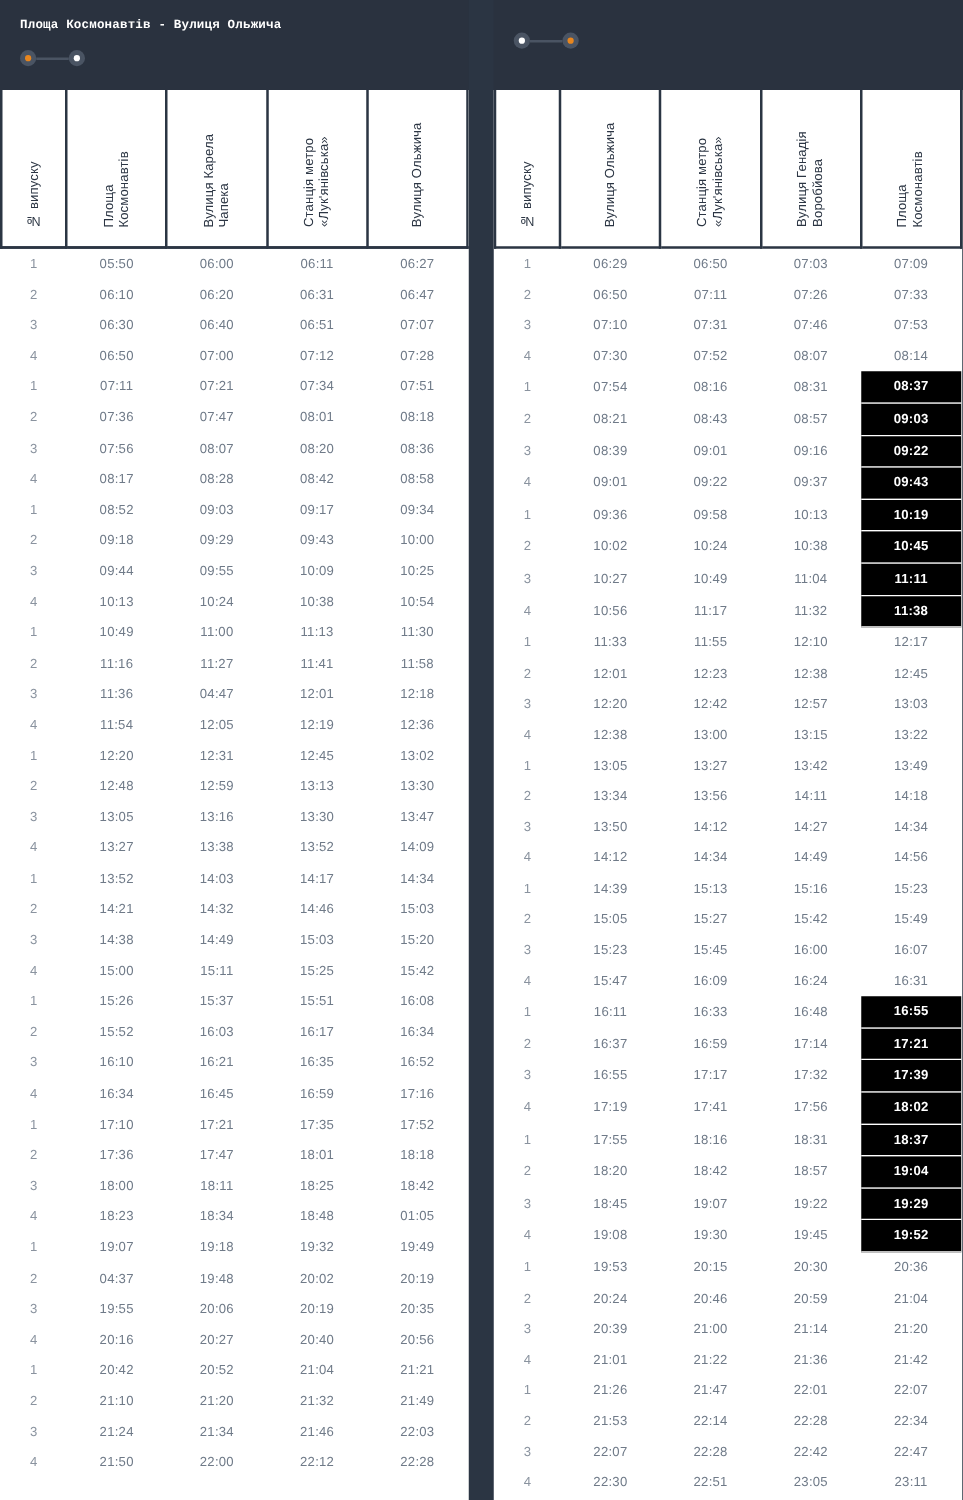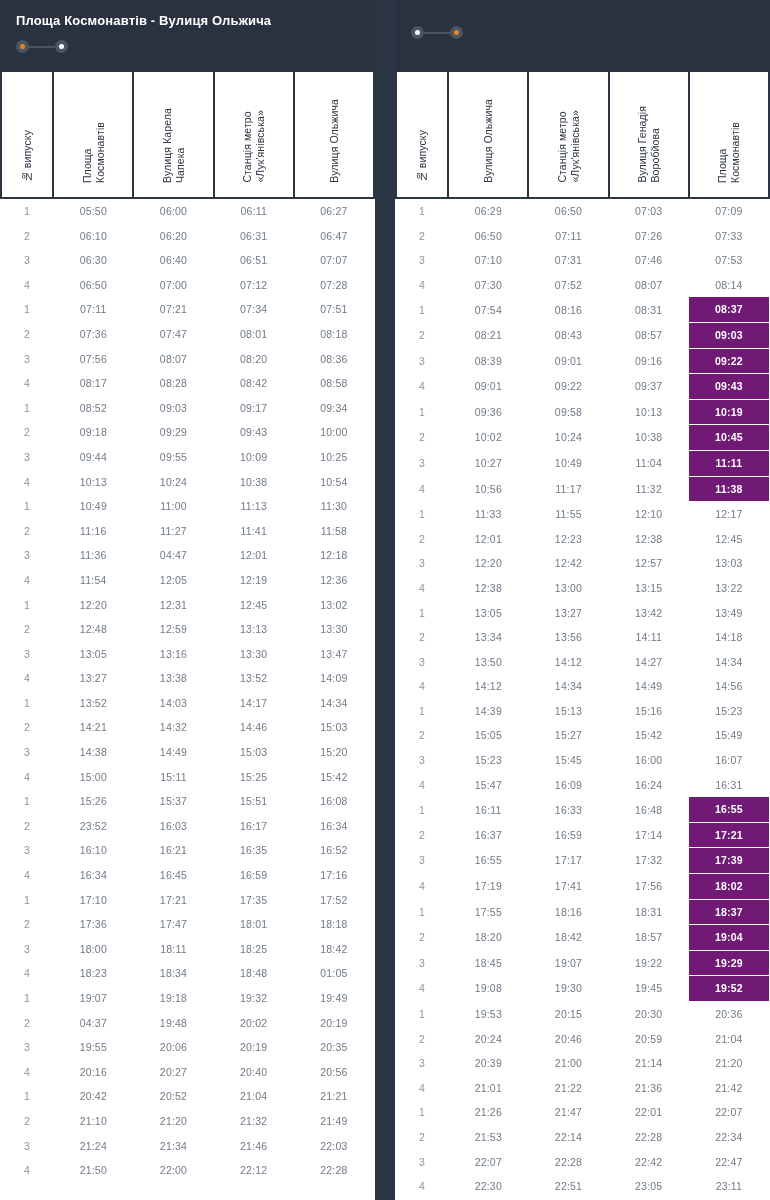--- a/index.html
+++ b/index.html
@@ -28,25 +28,26 @@
   
   .panel-head {
     background: #2a323f;
     padding: 14px 16px 10px 16px;
     height: 72px;
     flex: 0 0 72px;
   }
 
   .panel-title {
     color: #ffffff;
-    font-size: 13px;
+    font-size: 10px;
     font-weight: bold;
     letter-spacing: 0.15px;
     line-height: 14px;
     white-space: nowrap;
+    font-family: Liberation Mono, monospace;
   }
 
   .route-dots {
     display: flex;
     align-items: center;
     margin-top: 12px;
   }
 
   .dot {
     width: 13px;
@@ -119,21 +120,21 @@
     height: 24.6px;
     line-height: 24.6px;
     padding: 0;
     letter-spacing: 0.2px;
     font-weight: normal;
   }
 
   tbody td.num { color: #8a939f; }
 
   tbody td.hl {
-    background: #701a75;
+    background: #000000;
     color: #ffffff;
     font-weight: bold;
     border-bottom: 1px solid #ffffff;
   }
 
   col.c-num { width: 14%; }
   col.c-t   { width: 21.5%; }
 </style>
 </head>
 <body>
@@ -344,21 +345,21 @@
             </tr>
             <tr>
               <td class="num">1</td>
               <td>15:26</td>
               <td>15:37</td>
               <td>15:51</td>
               <td>16:08</td>
             </tr>
             <tr>
               <td class="num">2</td>
-              <td>23:52</td>
+              <td>15:52</td>
               <td>16:03</td>
               <td>16:17</td>
               <td>16:34</td>
             </tr>
             <tr>
               <td class="num">3</td>
               <td>16:10</td>
               <td>16:21</td>
               <td>16:35</td>
               <td>16:52</td>

